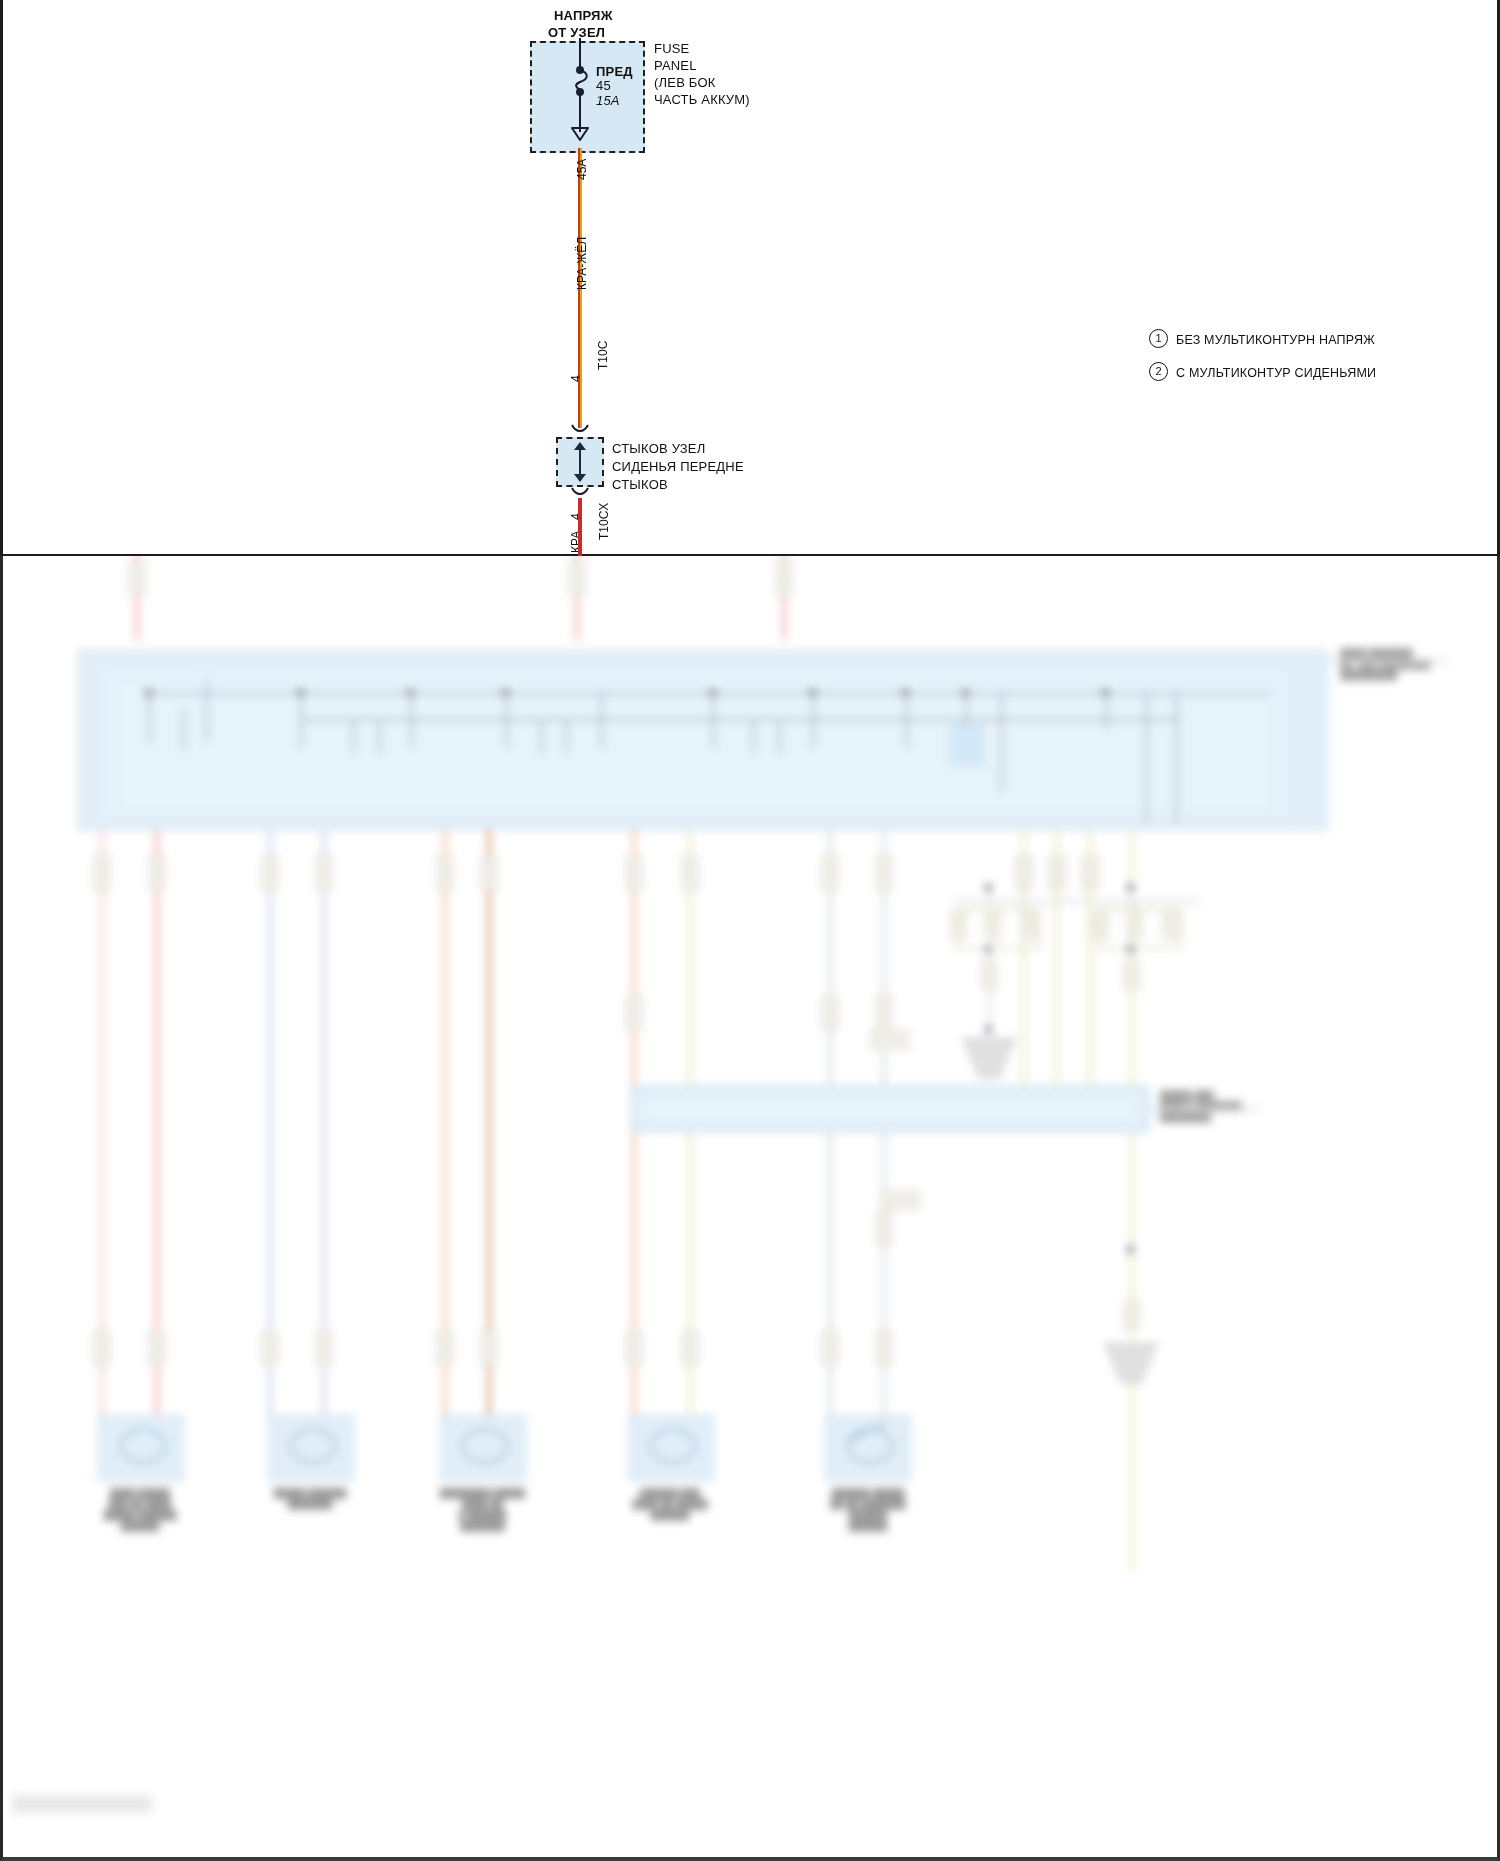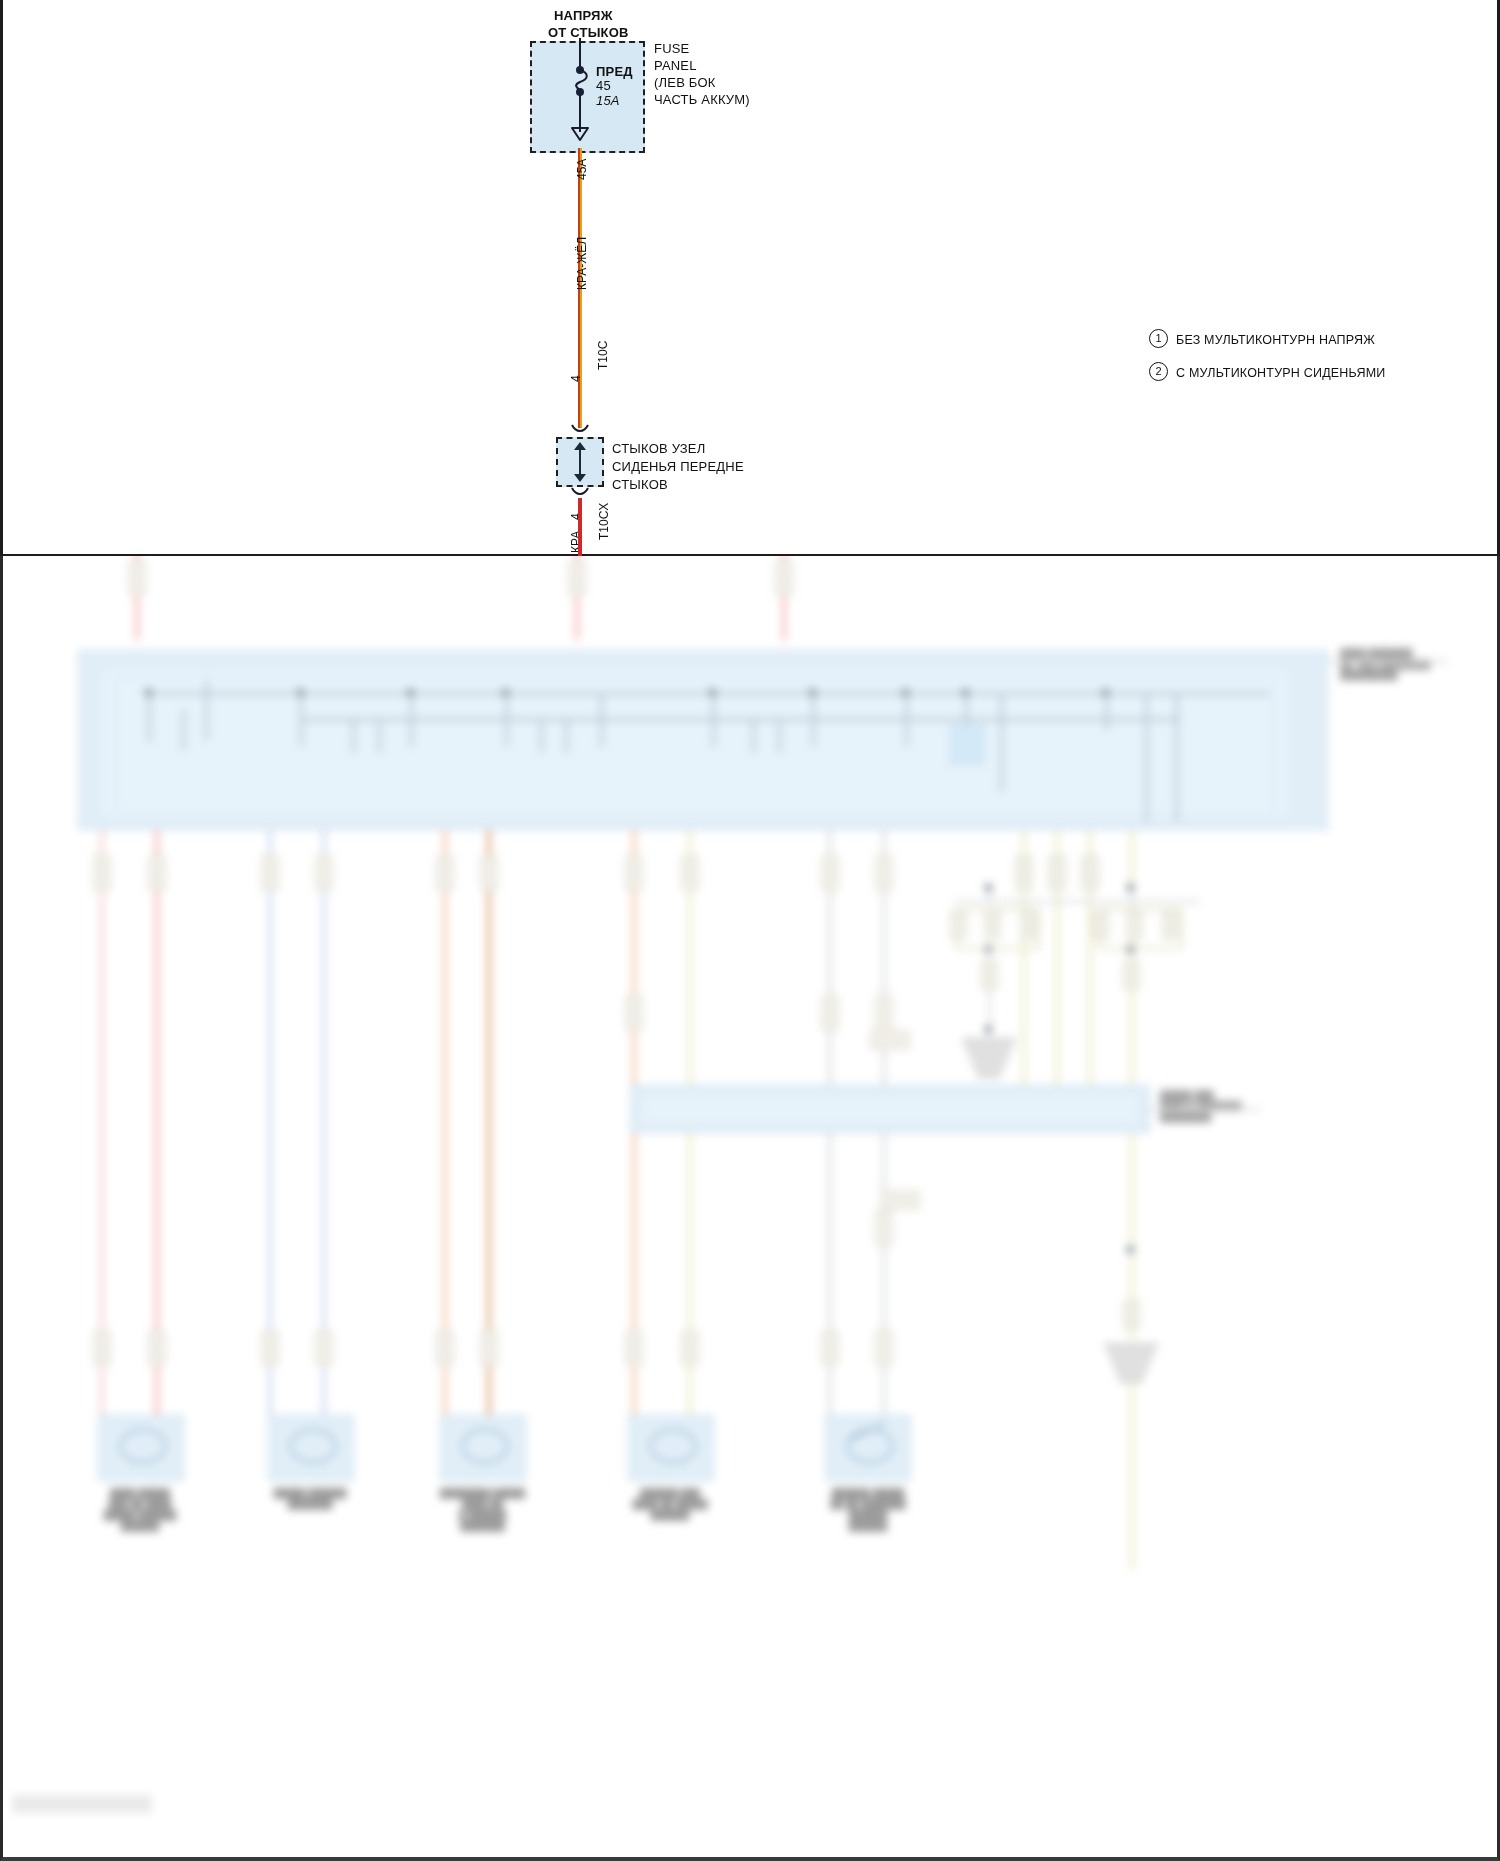--- a/index.html
+++ b/index.html
@@ -240,21 +240,21 @@
       <div class="lblL" style="left:18px;top:1258px;">████████ ████████ ██</div>
       <div class="bx" style="left:12px;top:1255px;width:140px;height:18px;background:#dcdcdc;"></div>
 
     </div>
   </div>
   <div id="blur-frame"></div>
 
   <div id="sharp-region">
 
     <div class="txt b" style="left:551px;top:8px;">НАПРЯЖ</div>
-    <div class="txt b" style="left:545px;top:25px;">ОТ СТЫКОВ</div>
+    <div class="txt b" style="left:545px;top:25px;">ОТ УЗЕЛ</div>
 
     <div class="dashbox" style="left:527px;top:41px;width:115px;height:112px;"></div>
 
     <div class="wire wv" style="left:576px;top:38px;height:32px;background:#1a1a2e;"></div>
 
     <div class="dot" style="left:573px;top:66px;"></div>
     <div class="dot" style="left:573px;top:88px;"></div>
     <svg style="position:absolute;left:572px;top:68px;width:18px;height:24px;">
       <path d="M5 2 C 14 5, 14 11, 5 14 C -2 17, 2 20, 5 22" fill="none" stroke="#1a1a2e" stroke-width="2"></path>
     </svg>
@@ -296,17 +296,17 @@
 
     <div class="vtxt" style="left:594px;top:540px;">T10CX</div>
     <div class="vtxt" style="left:566px;top:520px;">4</div>
     <div class="vtxt" style="left:566px;top:553px;">КРА</div>
 
     <div class="wire" style="left:575px;top:498px;width:4px;height:58px;background:#cc2a2a;"></div>
 
     <div class="lcirc" style="left:1146px;top:329px;">1</div>
     <div class="txt" style="left:1173px;top:333px;font-size:12.5px;">БЕЗ МУЛЬТИКОНТУРН НАПРЯЖ</div>
     <div class="lcirc" style="left:1146px;top:362px;">2</div>
-    <div class="txt" style="left:1173px;top:366px;font-size:12.5px;">С МУЛЬТИКОНТУРН СИДЕНЬЯМИ</div>
+    <div class="txt" style="left:1173px;top:366px;font-size:12.5px;">С МУЛЬТИКОНТУР СИДЕНЬЯМИ</div>
 
   </div>
 
 </div>
 
 </body></html>

